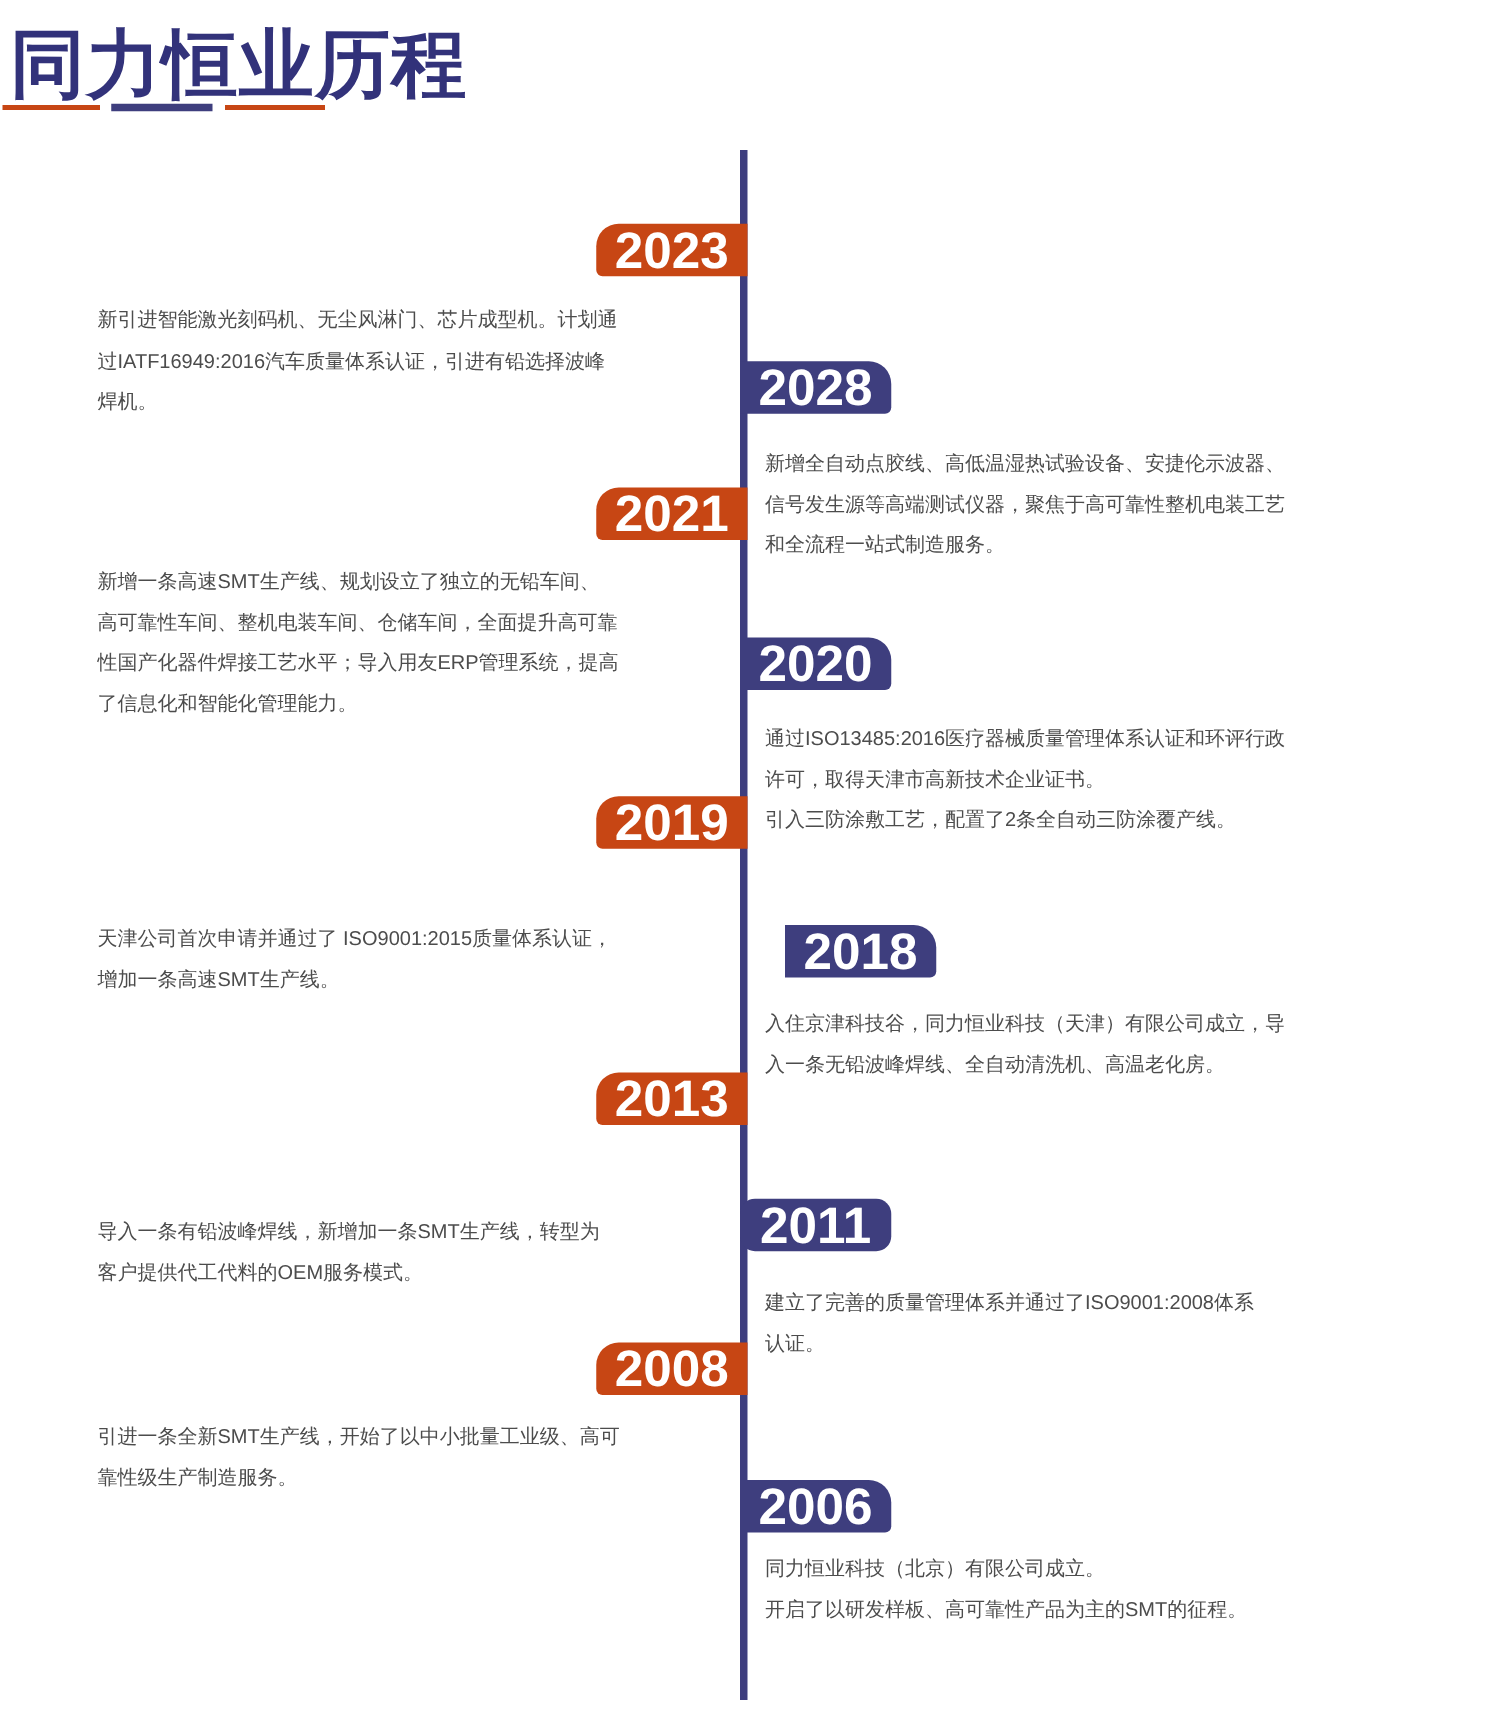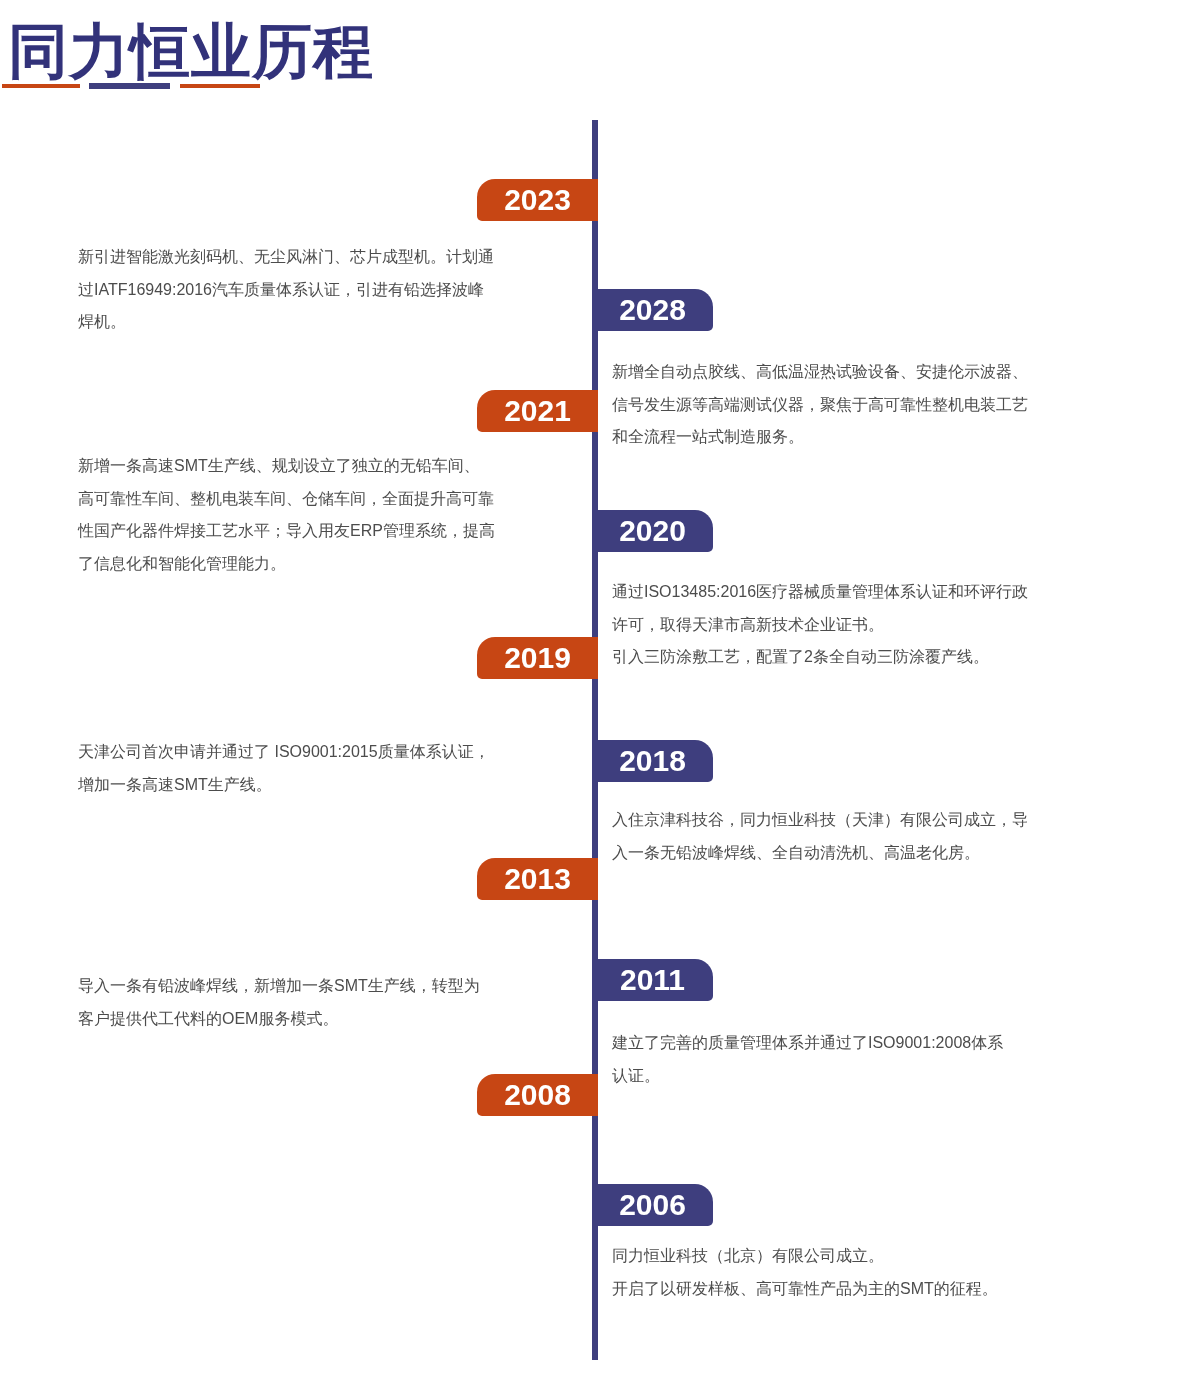--- a/index.html
+++ b/index.html
@@ -32,21 +32,21 @@
     height: 1240px;
     background: var(--accent_purple, #3e3e7e);
   }
   .badge {
     position: absolute;
     width: 121px;
     height: 42px;
     line-height: 42px;
     text-align: center;
     color: #ffffff;
-    font-size: 30px;
+    font-size: 41px;
     font-weight: bold;
     z-index: 2;
   }
   .badge.left {
     left: 477px;
     background: var(--accent_orange, #c74614);
     border-radius: 18px 0 0 5px;
   }
   .badge.right {
     left: 592px;
@@ -95,31 +95,33 @@
 
   <div class="badge right" style="top:510px;">2020</div>
   <div class="desc  right" style="top:576px;">通过ISO13485:2016医疗器械质量管理体系认证和环评行政
 许可，取得天津市高新技术企业证书。
 引入三防涂敷工艺，配置了2条全自动三防涂覆产线。</div>
 
   <div class="badge left" style="top:637px;">2019</div>
   <div class="desc  left" style="top:696px;margin-top:40px;">天津公司首次申请并通过了 ISO9001:2015质量体系认证，
 增加一条高速SMT生产线。</div>
 
-  <div class="badge right" style="top:740px;">2018</div>
+  <div class="badge right" style="top:740px;margin-left:36px;">2018</div>
   <div class="desc  right" style="top:804px;">入住京津科技谷，同力恒业科技（天津）有限公司成立，导
 入一条无铅波峰焊线、全自动清洗机、高温老化房。</div>
 
   <div class="badge left" style="top:858px;">2013</div>
   <div class="desc  left" style="top:970px;">导入一条有铅波峰焊线，新增加一条SMT生产线，转型为
 客户提供代工代料的OEM服务模式。</div>
 
-  <div class="badge right" style="top:959px;">2011</div>
+  <div class="badge right" style="top:959px;border-radius:12px;">2011</div>
   <div class="desc  right" style="top:1027px;">建立了完善的质量管理体系并通过了ISO9001:2008体系
 认证。</div>
 
   <div class="badge left" style="top:1074px;">2008</div>
+  <div class="desc  left" style="top:1134px;">引进一条全新SMT生产线，开始了以中小批量工业级、高可
+靠性级生产制造服务。</div>
 
   <div class="badge right" style="top:1184px;">2006</div>
   <div class="desc  right" style="top:1240px;">同力恒业科技（北京）有限公司成立。
 开启了以研发样板、高可靠性产品为主的SMT的征程。</div>
 
 </div>
 
 </body></html>

